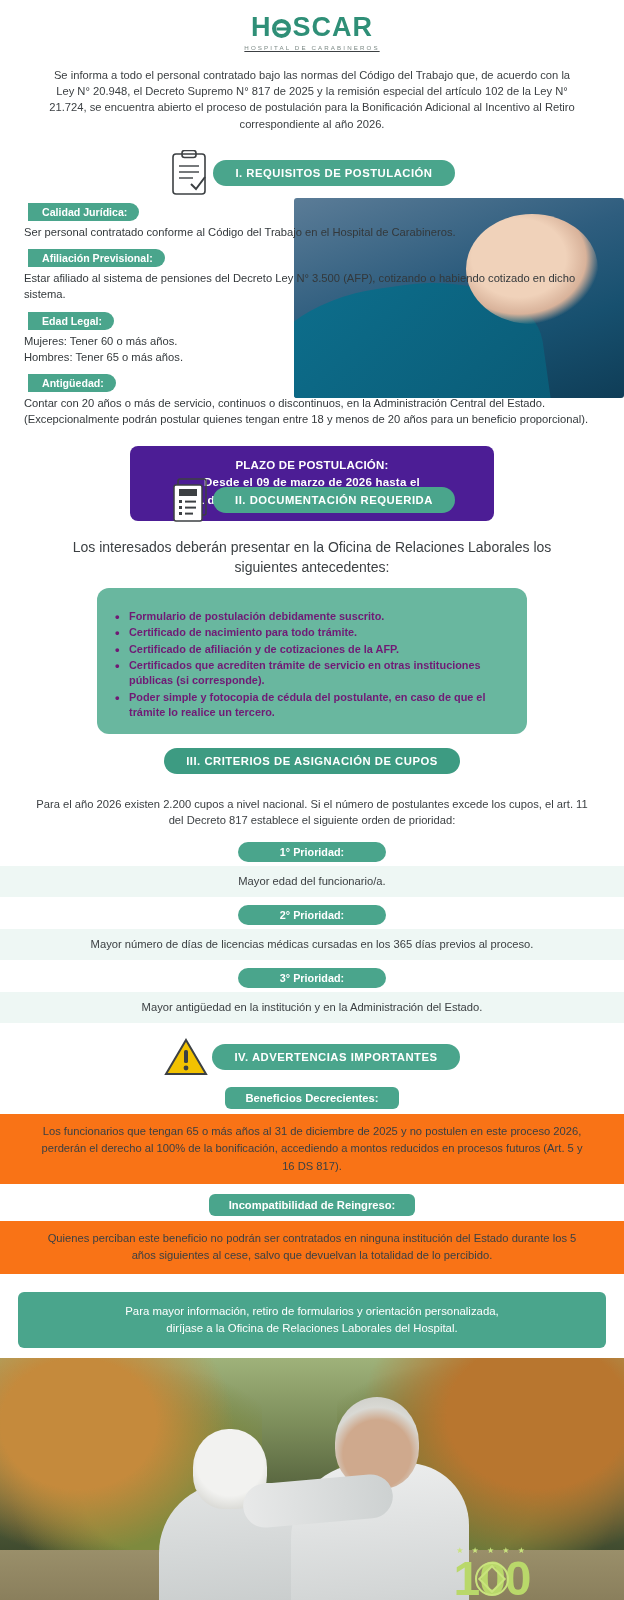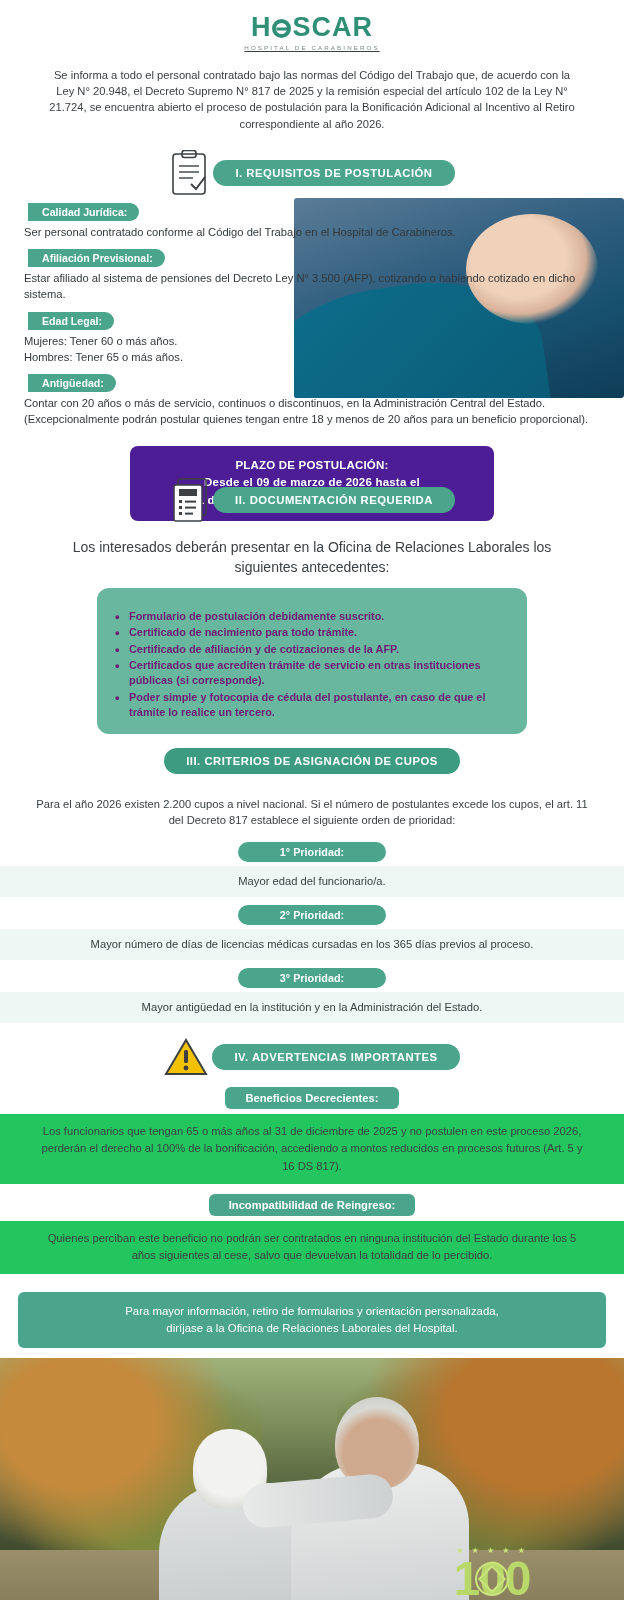--- a/index.html
+++ b/index.html
@@ -219,21 +219,21 @@
     font-weight: bold;
     text-align: center;
     padding: 5px 20px;
     border-radius: 6px;
     width: fit-content;
   }
   .adv-text {
     text-align: center;
     font-size: 11.2px;
     line-height: 1.55;
-    background: #22c55e;
+    background: #f97316;
     padding: 9px 40px;
     margin-top: 5px;
   }
 
   
   .footer-banner {
     margin: 18px 18px 0;
     background: #4aa58c;
     color: #fff;
     text-align: center;

